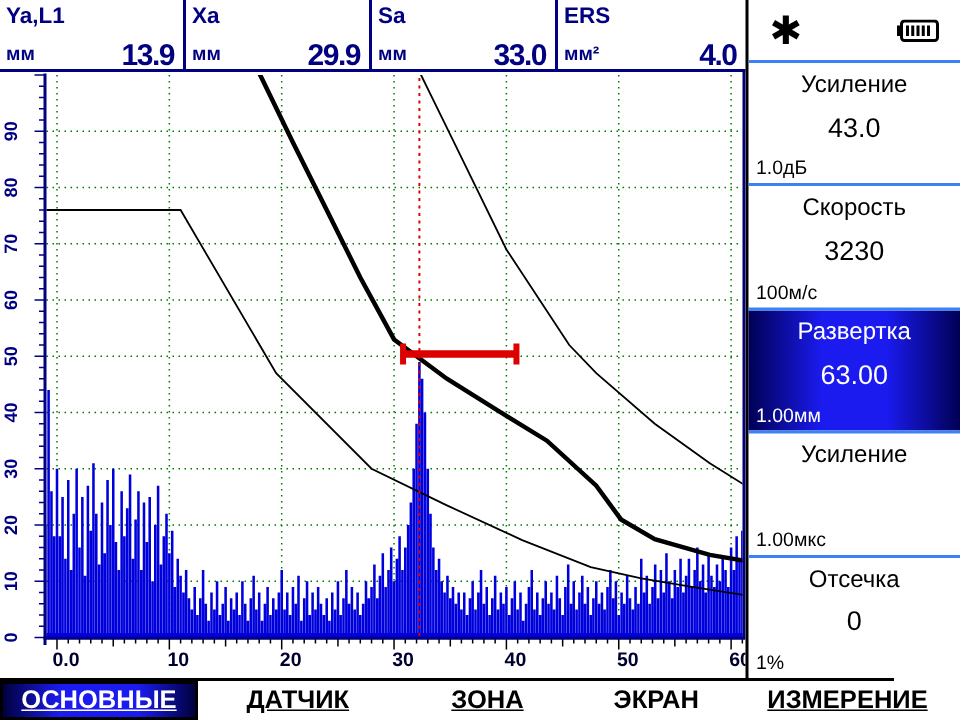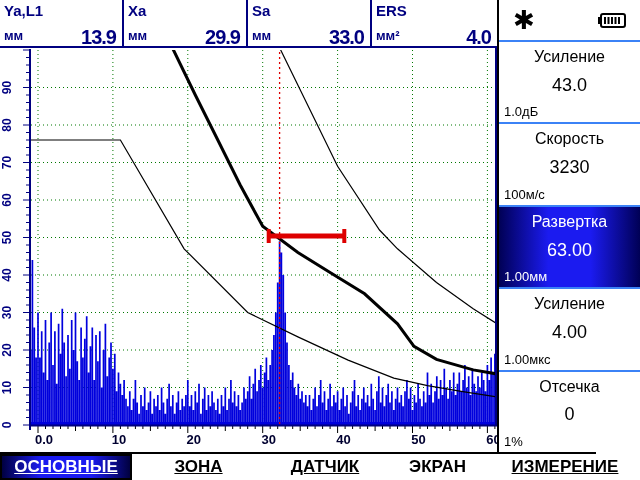--- a/index.html
+++ b/index.html
@@ -272,45 +272,44 @@
     <div class="param sel">
       <div class="ptitle">Развертка</div>
       <div class="pvalue">63.00</div>
       <div class="prow">
           <span>1.00</span>
           <span>мм</span>
         </div>
     </div>
     <div class="param">
       <div class="ptitle">Усиление</div>
-      <div class="pvalue">4.00</div>
       <div class="prow">
           <span>1.00</span>
           <span>мкс</span>
         </div>
     </div>
     <div class="param">
       <div class="ptitle">Отсечка</div>
       <div class="pvalue">0</div>
       <div class="prow">
           <span>1</span>
           <span>%</span>
         </div>
     </div>
   </div>
 
   <div id="menubar">
     <div class="mitem sel u">
         <span class="mtext">ОСНОВНЫЕ</span>
       </div>
     <div class="mitem u">
+        <span class="mtext">ДАТЧИК</span>
+      </div>
+    <div class="mitem u">
         <span class="mtext">ЗОНА</span>
-      </div>
-    <div class="mitem u">
-        <span class="mtext">ДАТЧИК</span>
       </div>
     <div class="mitem">
         <span class="mtext">ЭКРАН</span>
       </div>
     <div class="mitem u">
         <span class="mtext">ИЗМЕРЕНИЕ</span>
       </div>
   </div>
 
 </div>

